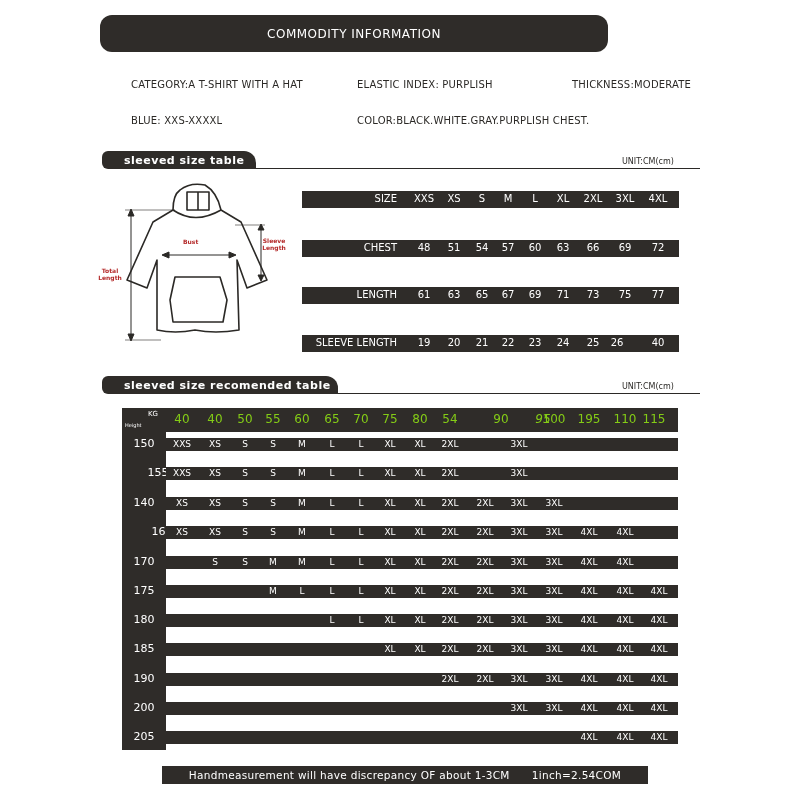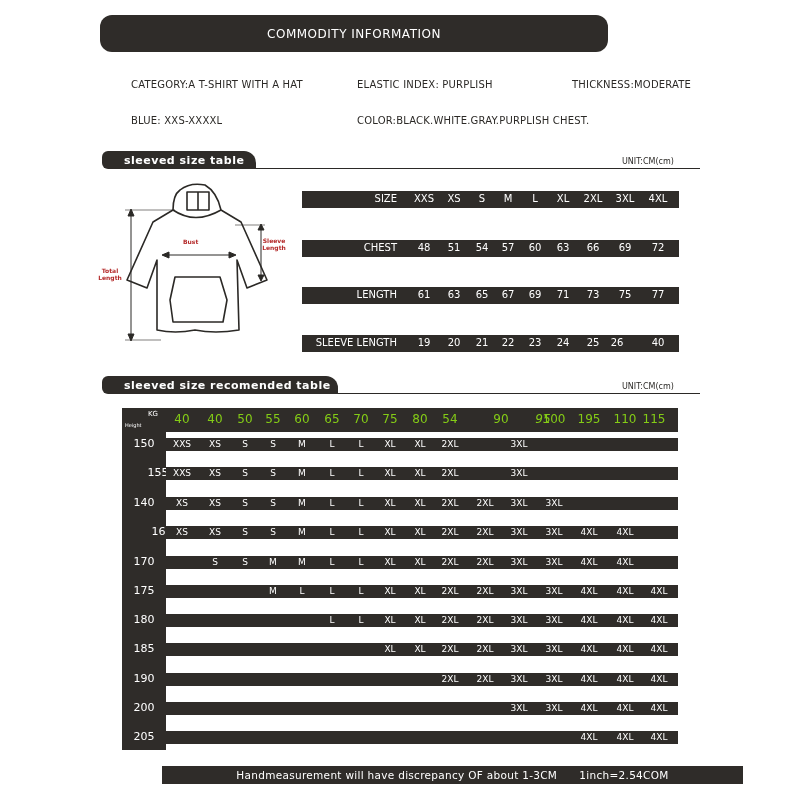--- a/index.html
+++ b/index.html
@@ -16,21 +16,21 @@
   .unit { font-size: 8px; color: #2b2926; }
   .spec-bar { left: 302px; width: 377px; height: 17px; font-size: 10px; }
   .spec-bar .lbl { position: absolute; right: 282px; top: 2px; white-space: nowrap; }
   .spec-bar .v { position: absolute; top: 2px; width: 30px; margin-left: -15px; text-align: center; }
   .rec-head { left: 122px; top: 408px; width: 556px; height: 24px; }
   .rec-side { left: 122px; top: 408px; width: 44px; height: 342px; }
   .rec-row { left: 166px; width: 512px; height: 13px; }
   .hcell { position: absolute; top: 4px; width: 36px; margin-left: -18px; text-align: center; font-size: 12px; color: #84cc16; }
   .cell { position: absolute; top: 0px; width: 36px; margin-left: -18px; text-align: center; font-size: 9px; color: #fff; line-height: 13px; }
   .hlabel { position: absolute; left: 0; width: 44px; text-align: center; font-size: 11px; color: #fff; }
-  .footer { left: 162px; top: 766px; width: 581px; height: 18px; display: flex; align-items: center;
+  .footer { left: 162px; top: 766px; width: 486px; height: 18px; display: flex; align-items: center;
             justify-content: center; font-size: 10.5px; letter-spacing: 0.3px; gap: 22px; }
   .diagram-lbl { color: #b42a2a; font-size: 6px; font-weight: bold; text-align: center; line-height: 7px; }
 </style>
 </head>
 <body>
 
 <div class="abs dark top-banner">
   <span>COMMODITY INFORMATION</span>
 </div>
 

